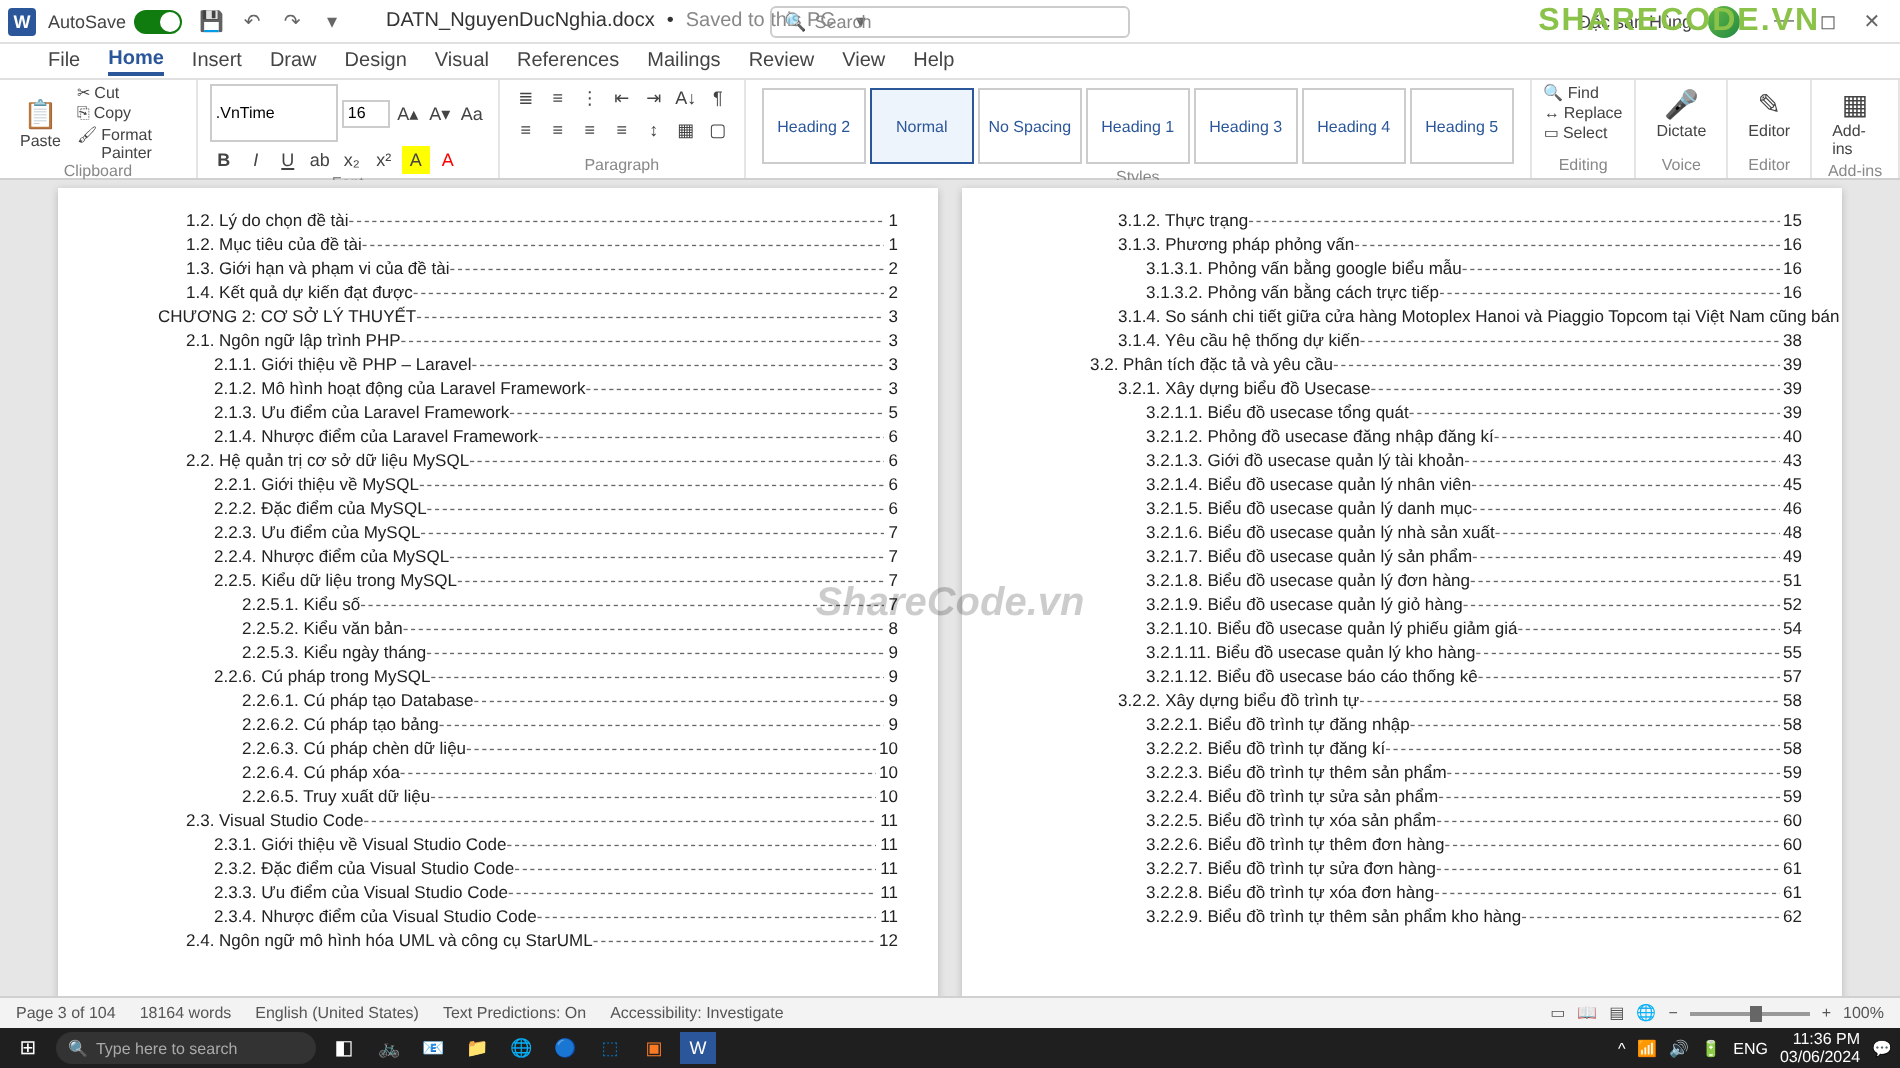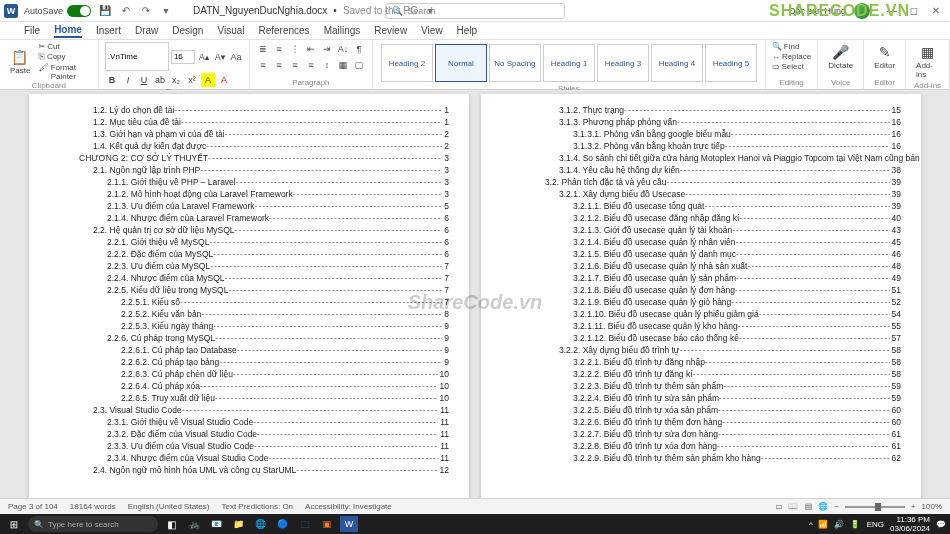--- a/index.html
+++ b/index.html
@@ -397,21 +397,21 @@
         <span class="toc-text">3.1.3. Phương pháp phỏng vấn</span>
         <span class="toc-dots"> --------------------------------------------------------------------------------------------------------------------------------------------------------------------------------------------------------</span>
         <span class="toc-page">16</span>
       </div>
       <div class="toc-line indent4">
         <span class="toc-text">3.1.3.1. Phỏng vấn bằng google biểu mẫu</span>
         <span class="toc-dots"> --------------------------------------------------------------------------------------------------------------------------------------------------------------------------------------------------------</span>
         <span class="toc-page">16</span>
       </div>
       <div class="toc-line indent4">
-        <span class="toc-text">3.1.3.2. Phỏng vấn bằng khoản trực tiếp</span>
+        <span class="toc-text">3.1.3.2. Phỏng vấn bằng cách trực tiếp</span>
         <span class="toc-dots"> --------------------------------------------------------------------------------------------------------------------------------------------------------------------------------------------------------</span>
         <span class="toc-page">16</span>
       </div>
       <div class="toc-line indent3">
         <span class="toc-text">3.1.4. So sánh chi tiết giữa cửa hàng Motoplex Hanoi và Piaggio Topcom tại Việt Nam cũng bán hãng xe Piaggio</span>
         <span class="toc-dots"> --------------------------------------------------------------------------------------------------------------------------------------------------------------------------------------------------------</span>
       </div>
       <div class="toc-line indent3">
         <span class="toc-text">3.1.4. Yêu cầu hệ thống dự kiến</span>
         <span class="toc-dots"> --------------------------------------------------------------------------------------------------------------------------------------------------------------------------------------------------------</span>
@@ -426,21 +426,21 @@
         <span class="toc-text">3.2.1. Xây dựng biểu đồ Usecase</span>
         <span class="toc-dots"> --------------------------------------------------------------------------------------------------------------------------------------------------------------------------------------------------------</span>
         <span class="toc-page">39</span>
       </div>
       <div class="toc-line indent4">
         <span class="toc-text">3.2.1.1. Biểu đồ usecase tổng quát</span>
         <span class="toc-dots"> --------------------------------------------------------------------------------------------------------------------------------------------------------------------------------------------------------</span>
         <span class="toc-page">39</span>
       </div>
       <div class="toc-line indent4">
-        <span class="toc-text">3.2.1.2. Biểu đồ usecase đăng nhập đăng kí</span>
+        <span class="toc-text">3.2.1.2. Phỏng đồ usecase đăng nhập đăng kí</span>
         <span class="toc-dots"> --------------------------------------------------------------------------------------------------------------------------------------------------------------------------------------------------------</span>
         <span class="toc-page">40</span>
       </div>
       <div class="toc-line indent4">
         <span class="toc-text">3.2.1.3. Giới đồ usecase quản lý tài khoản</span>
         <span class="toc-dots"> --------------------------------------------------------------------------------------------------------------------------------------------------------------------------------------------------------</span>
         <span class="toc-page">43</span>
       </div>
       <div class="toc-line indent4">
         <span class="toc-text">3.2.1.4. Biểu đồ usecase quản lý nhân viên</span>

